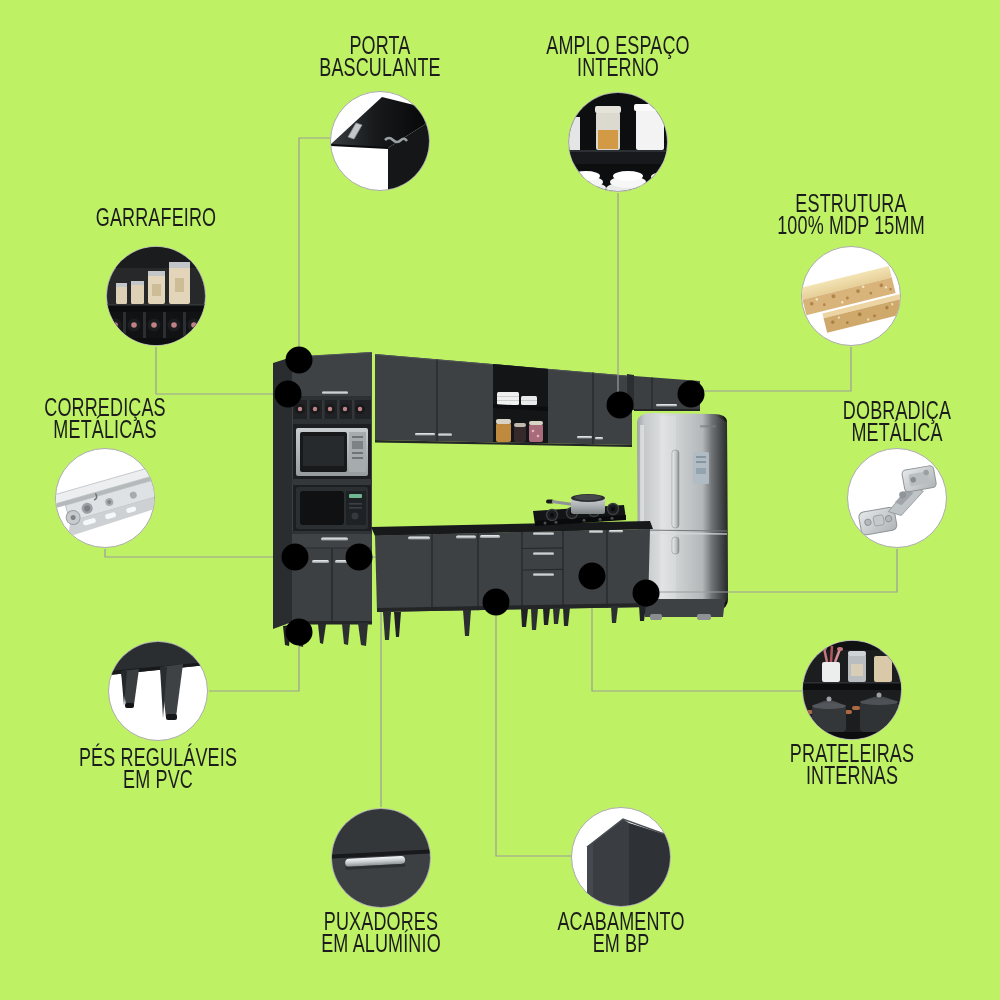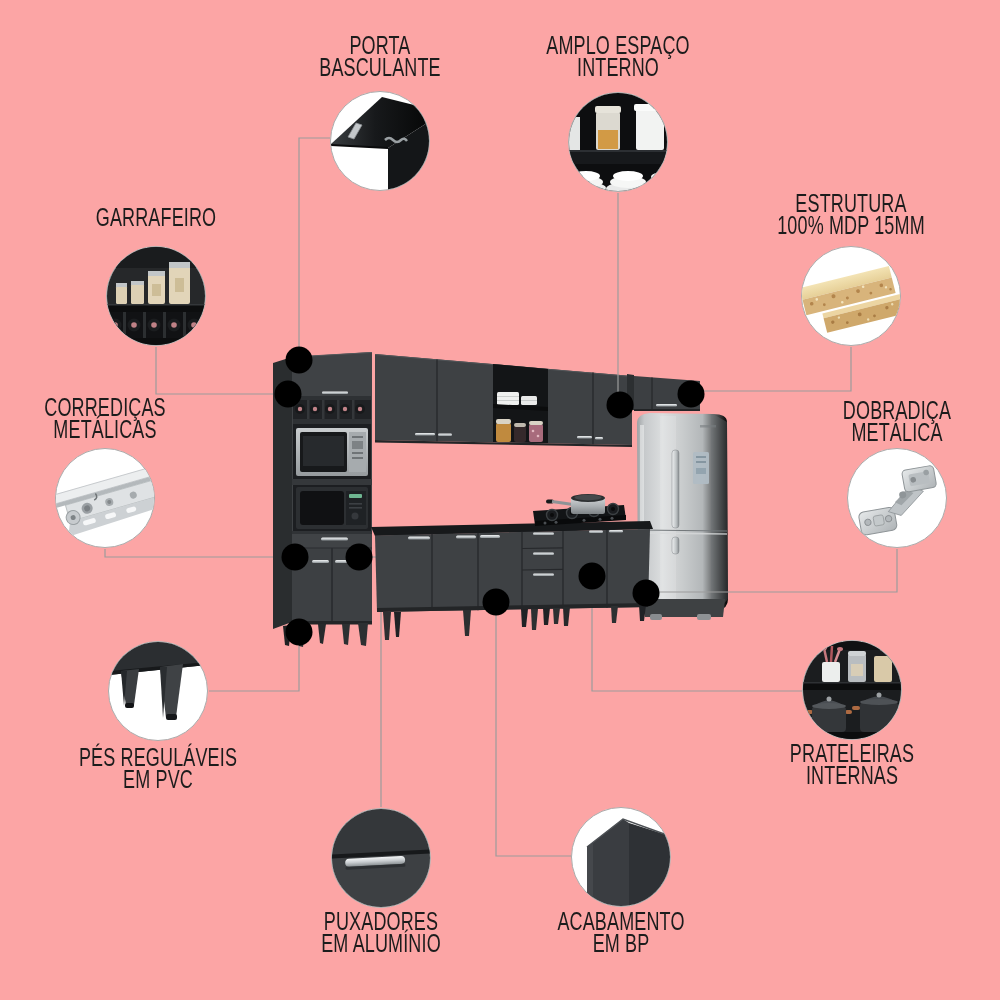--- a/index.html
+++ b/index.html
@@ -1,16 +1,16 @@
 <!DOCTYPE html>
 <html><head>
 <meta charset="utf-8">
 <style>
   html,body{margin:0;padding:0;background:#ffffff;}
-  #stage{position:relative;width:1000px;height:1000px;background:#fca5a5;overflow:hidden;
+  #stage{position:relative;width:1000px;height:1000px;background:#bef264;overflow:hidden;
          font-family:"Liberation Sans",sans-serif;}
   #scene{position:absolute;left:0;top:0;width:1000px;height:1000px;}
   .callout-circle{position:absolute;width:100px;height:100px;border-radius:50%;
       border:1px solid #ababab;background:#ffffff;overflow:hidden;box-sizing:border-box;}
   .callout-circle svg{position:absolute;left:-1px;top:-1px;width:100px;height:100px;}
   .callout-label{position:absolute;width:260px;text-align:center;color:#1c1c1c;
       font-size:25px;line-height:22px;letter-spacing:0.2px;white-space:pre-line;
       transform:scaleX(0.72);transform-origin:50% 0;}
 </style>
 </head>

